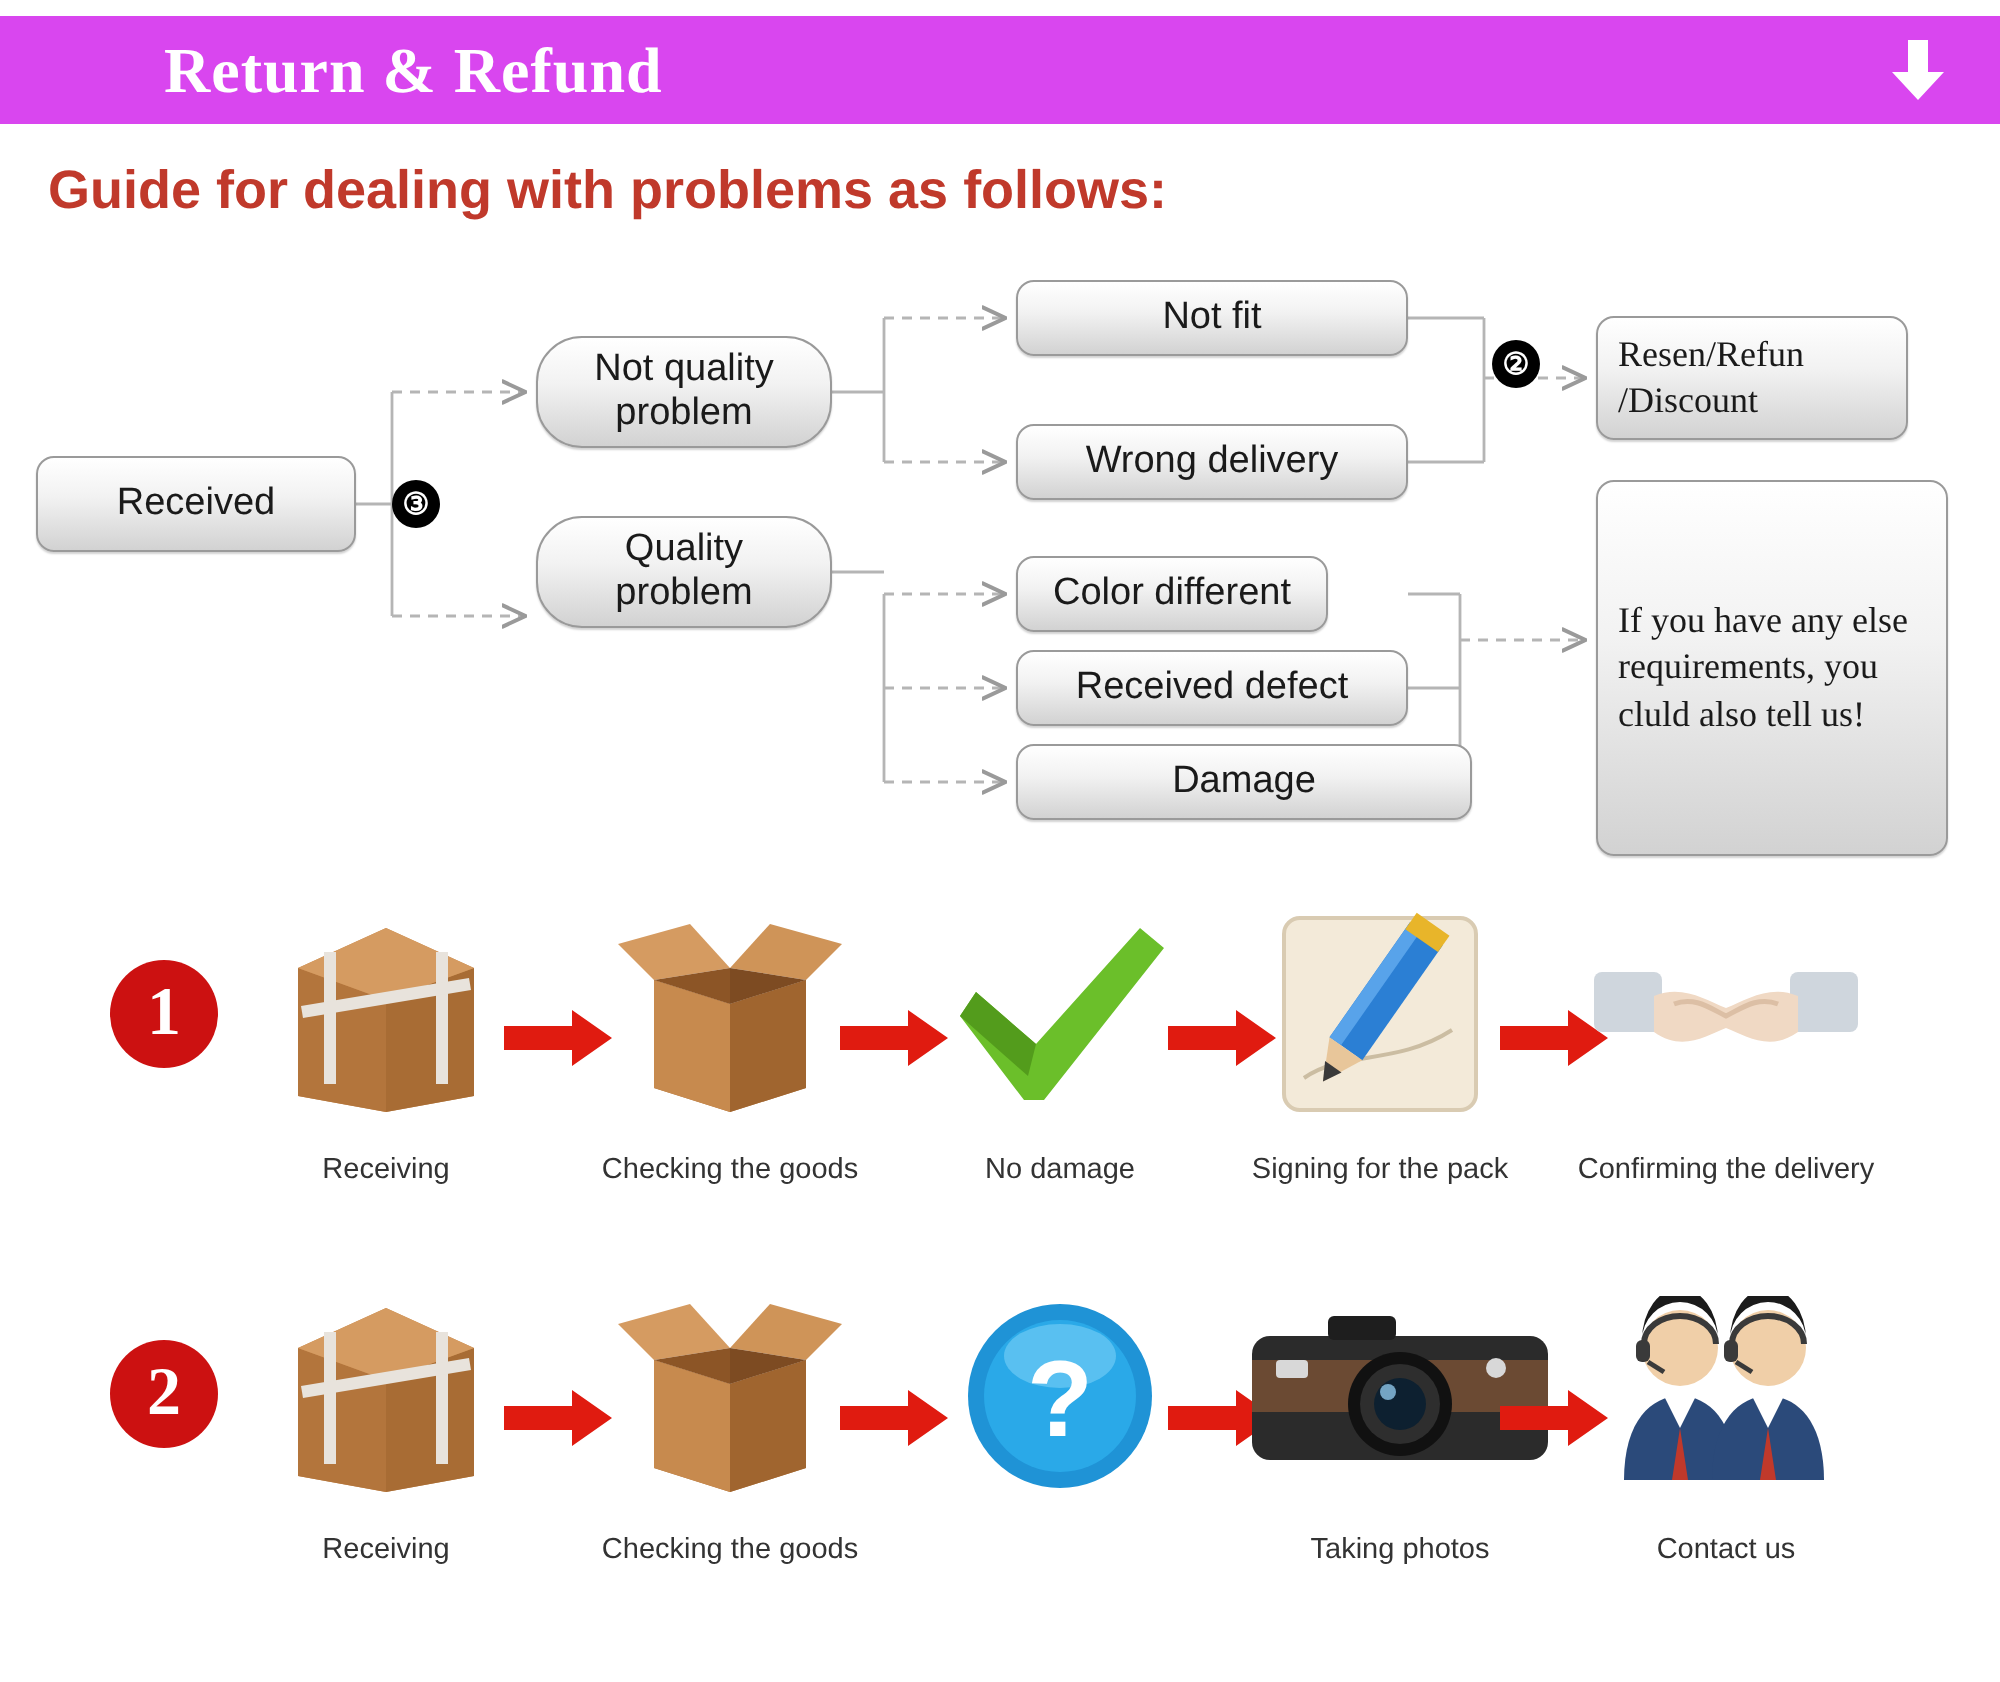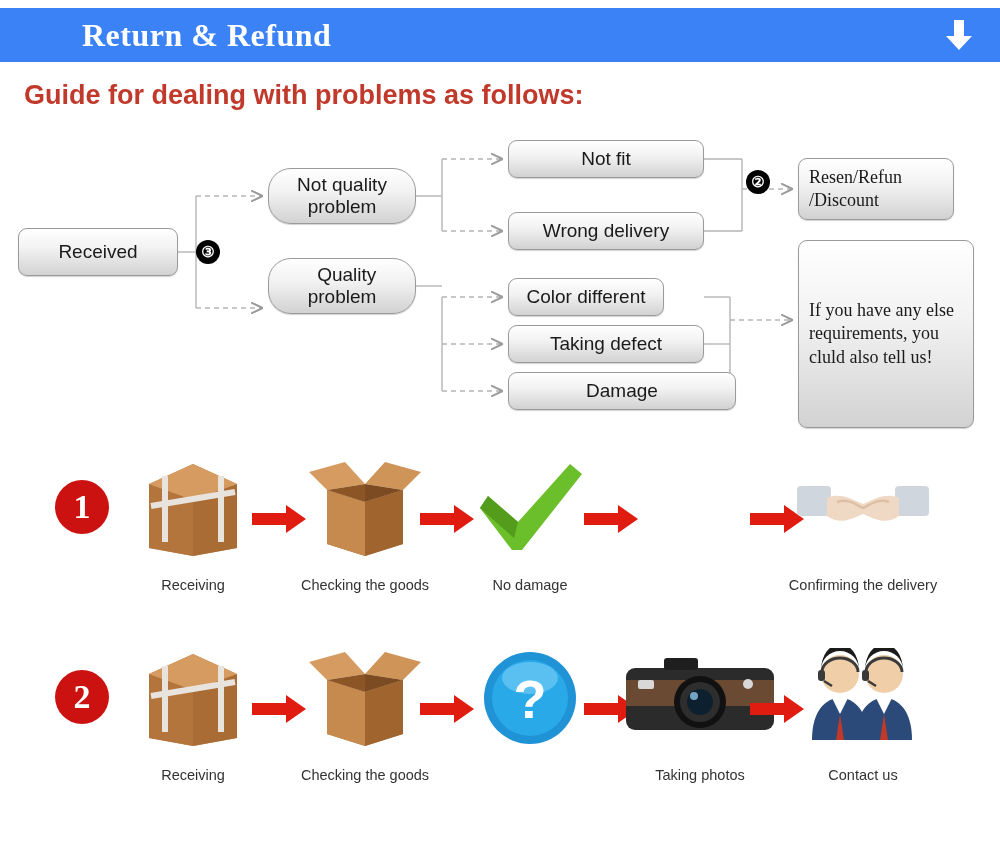--- a/index.html
+++ b/index.html
@@ -13,21 +13,21 @@
     position: relative;
     font-family: "Liberation Sans", sans-serif;
     overflow: hidden;
   }
 
   
   .header-bar {
     position: absolute;
     left: 0; top: 8px;
     width: 1000px; height: 54px;
-    background: #3b82f6;
+    background: #d946ef;
     display: flex;
     align-items: center;
   }
   .header-title {
     color: #ffffff;
     font-size: 32px;
     font-weight: bold;
     font-family: "Liberation Serif", serif;
     margin-left: 82px;
     letter-spacing: 0.5px;
@@ -80,21 +80,21 @@
     justify-content: flex-start;
     text-align: left;
     padding: 8px 10px;
     line-height: 1.28;
     font-size: 18px;
     font-family: Liberation Serif, serif;
   }
 
   .n-received   { left: 18px;  top: 98px;  width: 160px; height: 48px; }
   .n-notquality { left: 268px; top: 38px;  width: 148px; height: 56px; }
-  .n-quality    { left: 268px; top: 128px; width: 148px; height: 56px; text-align: right; }
+  .n-quality    { left: 268px; top: 128px; width: 148px; height: 56px; }
   .n-notfit     { left: 508px; top: 10px;  width: 196px; height: 38px; }
   .n-wrongdel   { left: 508px; top: 82px;  width: 196px; height: 38px; }
   .n-colordiff  { left: 508px; top: 148px; width: 156px; height: 38px; }
   .n-qualdefect { left: 508px; top: 195px; width: 196px; height: 38px; }
   .n-damage     { left: 508px; top: 242px; width: 228px; height: 38px; }
   .n-resend     { left: 798px; top: 28px;  width: 156px; height: 62px; }
   .n-ifyou      { left: 798px; top: 110px; width: 176px; height: 188px; }
 
   .flow-svg {
     position: absolute;
@@ -239,21 +239,21 @@
   </div>
 
   <div class="node n-quality tall">
     <span style="white-space:pre-line">Quality
 problem</span>
   </div>
 
   <div class="node n-notfit">Not fit</div>
   <div class="node n-wrongdel">Wrong delivery</div>
   <div class="node n-colordiff">Color different</div>
-  <div class="node n-qualdefect">Taking defect</div>
+  <div class="node n-qualdefect">Received defect</div>
   <div class="node n-damage">Damage</div>
 
   <div class="node n-resend left-align">
     <span style="white-space:pre-line">Resen/Refun
 /Discount</span>
   </div>
 
   <div class="node n-ifyou left-align">
     <span>If you have any else requirements, you cluld also tell us!</span>
   </div>
@@ -309,20 +309,36 @@
         <polygon points="6,48 14,36 44,62 40,78" fill="#539c1c"></polygon>
       </svg>
     </div>
     <div class="cap">No damage</div>
   </div>
 
   <svg class="arrow-red a3" viewBox="0 0 54 30">
     <polygon points="0,9 34,9 34,1 54,15 34,29 34,21 0,21" fill="#e01b10"></polygon>
   </svg>
 
+  <div class="step s4">
+    <div class="art">
+      <svg width="112" height="106" viewBox="0 0 112 106">
+        <rect x="8" y="4" width="96" height="96" rx="8" fill="#f3ead9" stroke="#d9cbb2" stroke-width="2"></rect>
+        <path d="M18,84 C38,70 64,78 92,60" stroke="#cbbda2" stroke-width="2" fill="none"></path>
+        <g transform="rotate(35 56 52)">
+          <rect x="42" y="6" width="20" height="70" fill="#2b7fd4"></rect>
+          <rect x="42" y="6" width="7" height="70" fill="#58a3ea"></rect>
+          <rect x="42" y="0" width="20" height="10" fill="#e8b52a"></rect>
+          <polygon points="42,76 62,76 52,96" fill="#e8c69a"></polygon>
+          <polygon points="47,87 57,87 52,96" fill="#3a3a3a"></polygon>
+        </g>
+      </svg>
+    </div>
+    <div class="cap">Signing for the pack</div>
+  </div>
 
   <svg class="arrow-red a4" viewBox="0 0 54 30">
     <polygon points="0,9 34,9 34,1 54,15 34,29 34,21 0,21" fill="#e01b10"></polygon>
   </svg>
 
   <div class="step s5">
     <div class="art">
       <svg width="132" height="80" viewBox="0 0 132 80">
         <rect x="0" y="18" width="34" height="30" rx="4" fill="#cfd6dd"></rect>
         <rect x="98" y="18" width="34" height="30" rx="4" fill="#cfd6dd"></rect>

